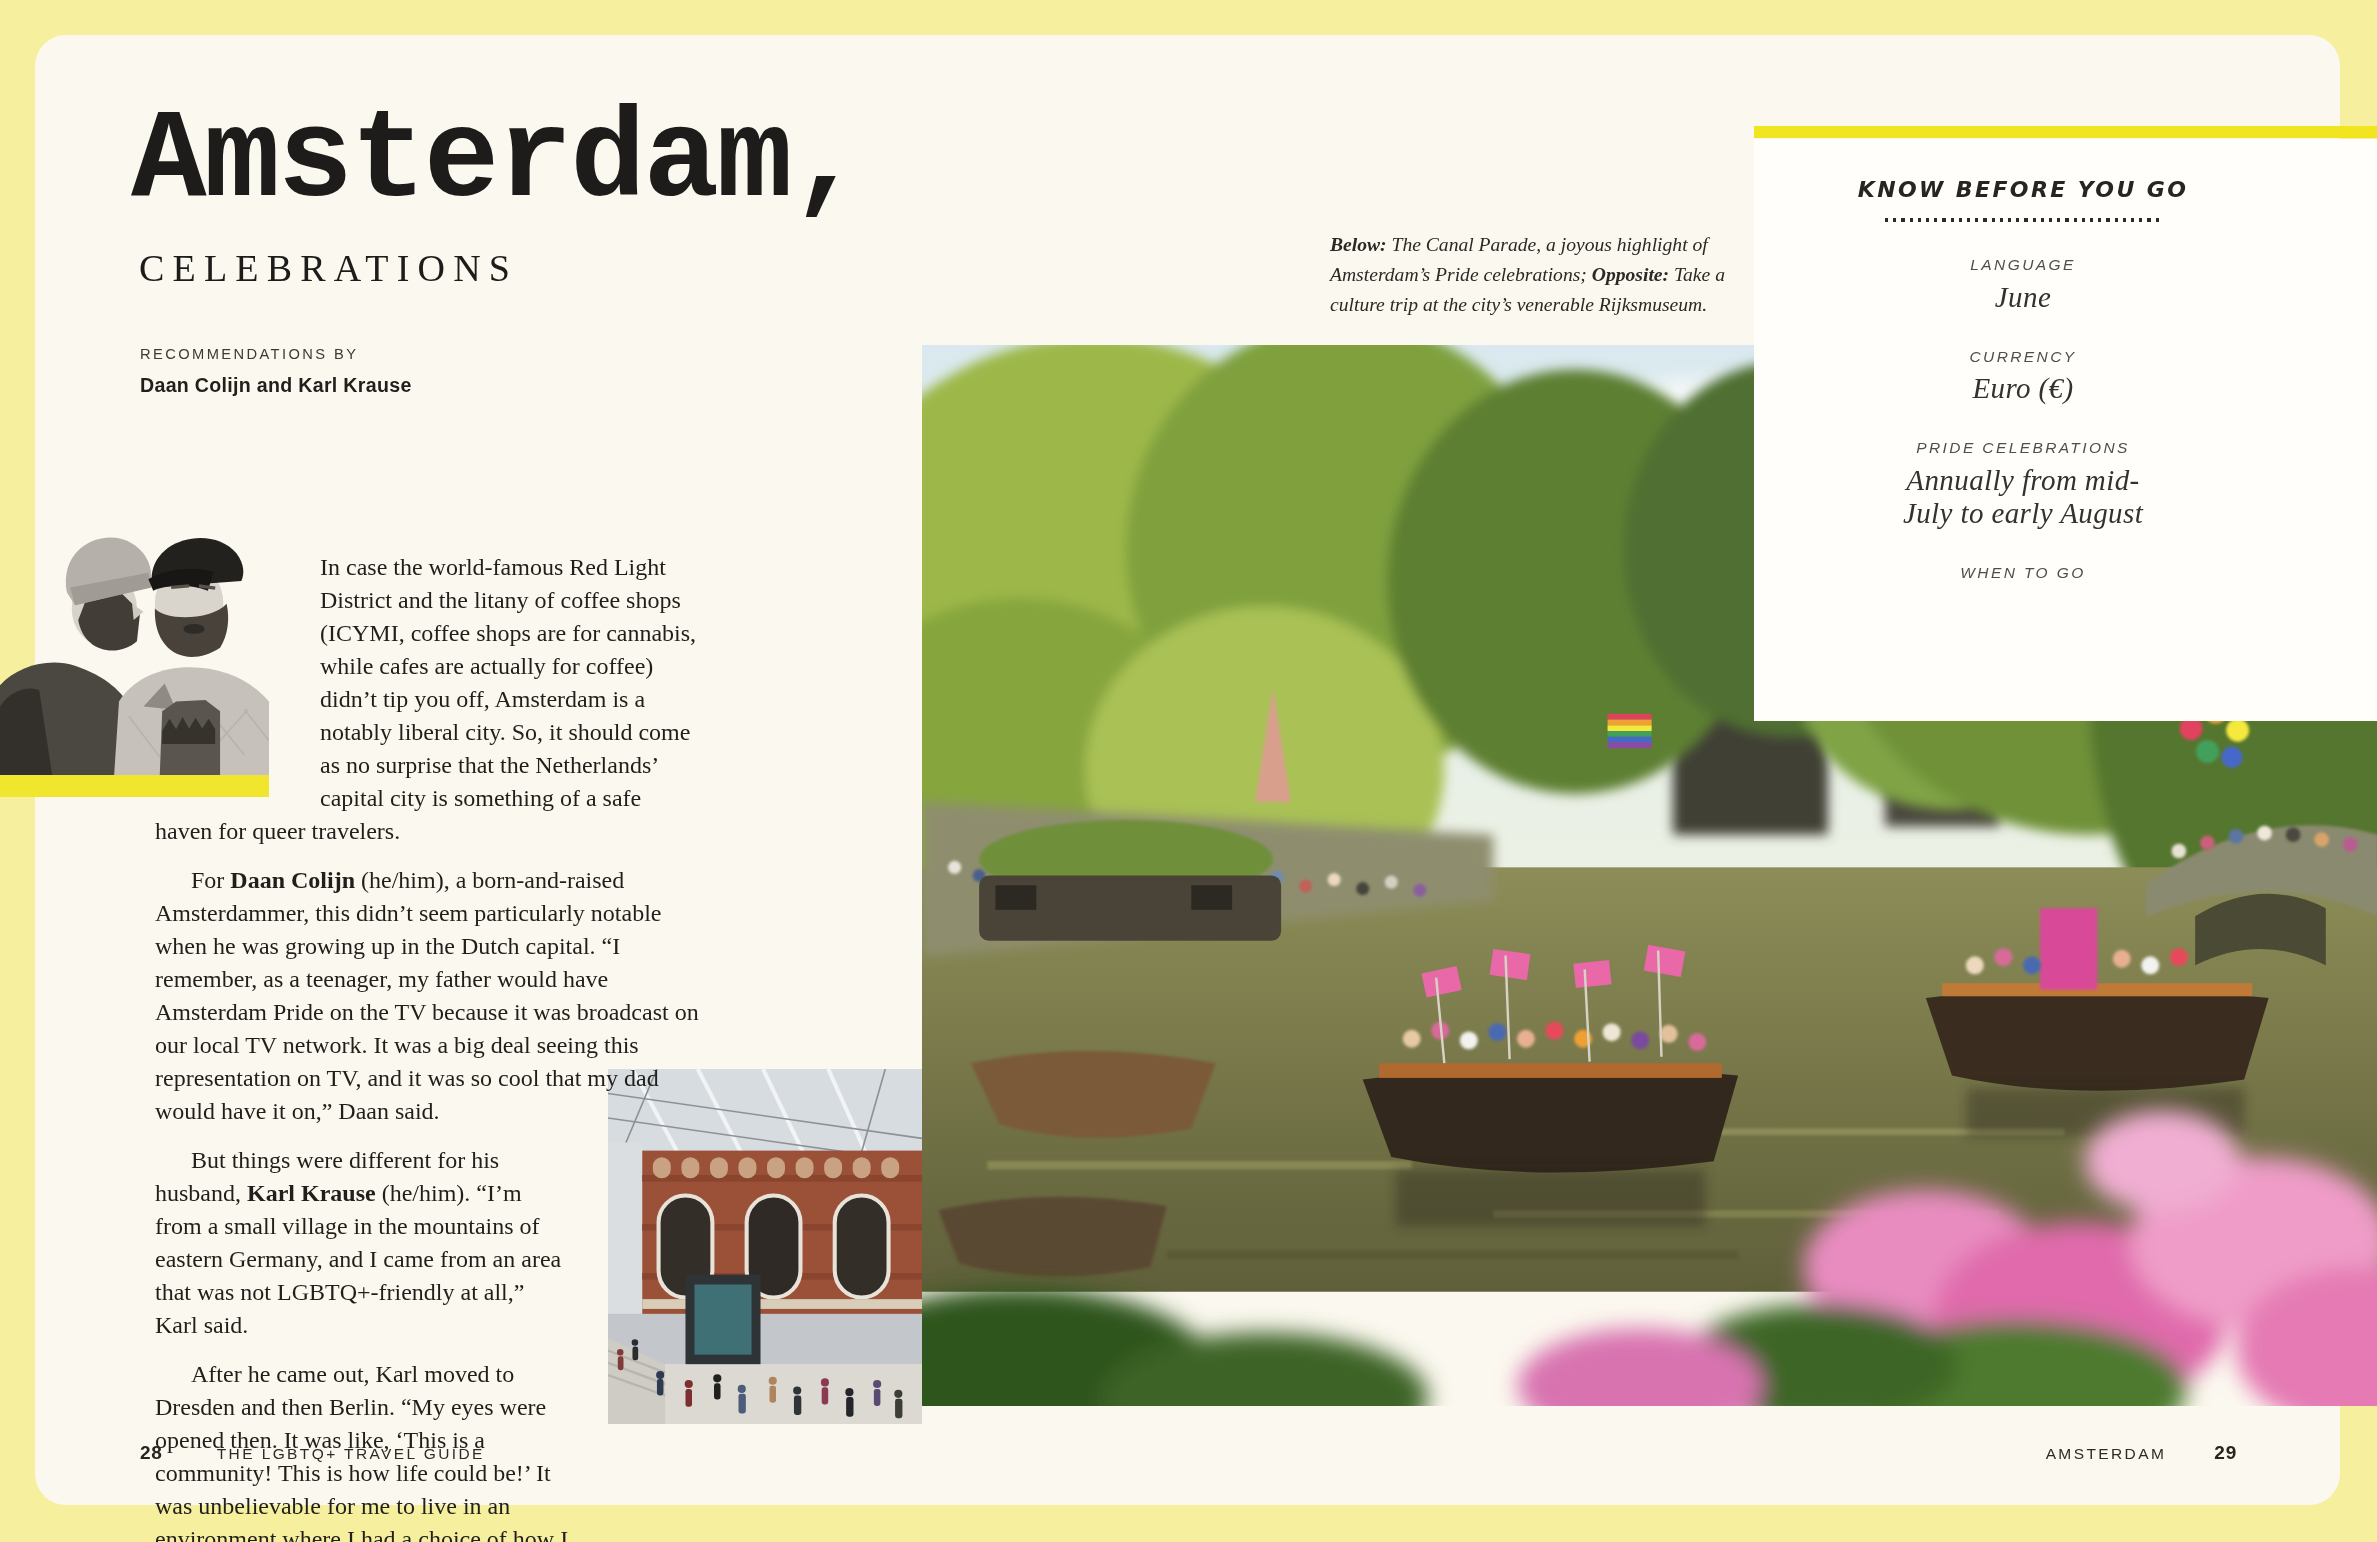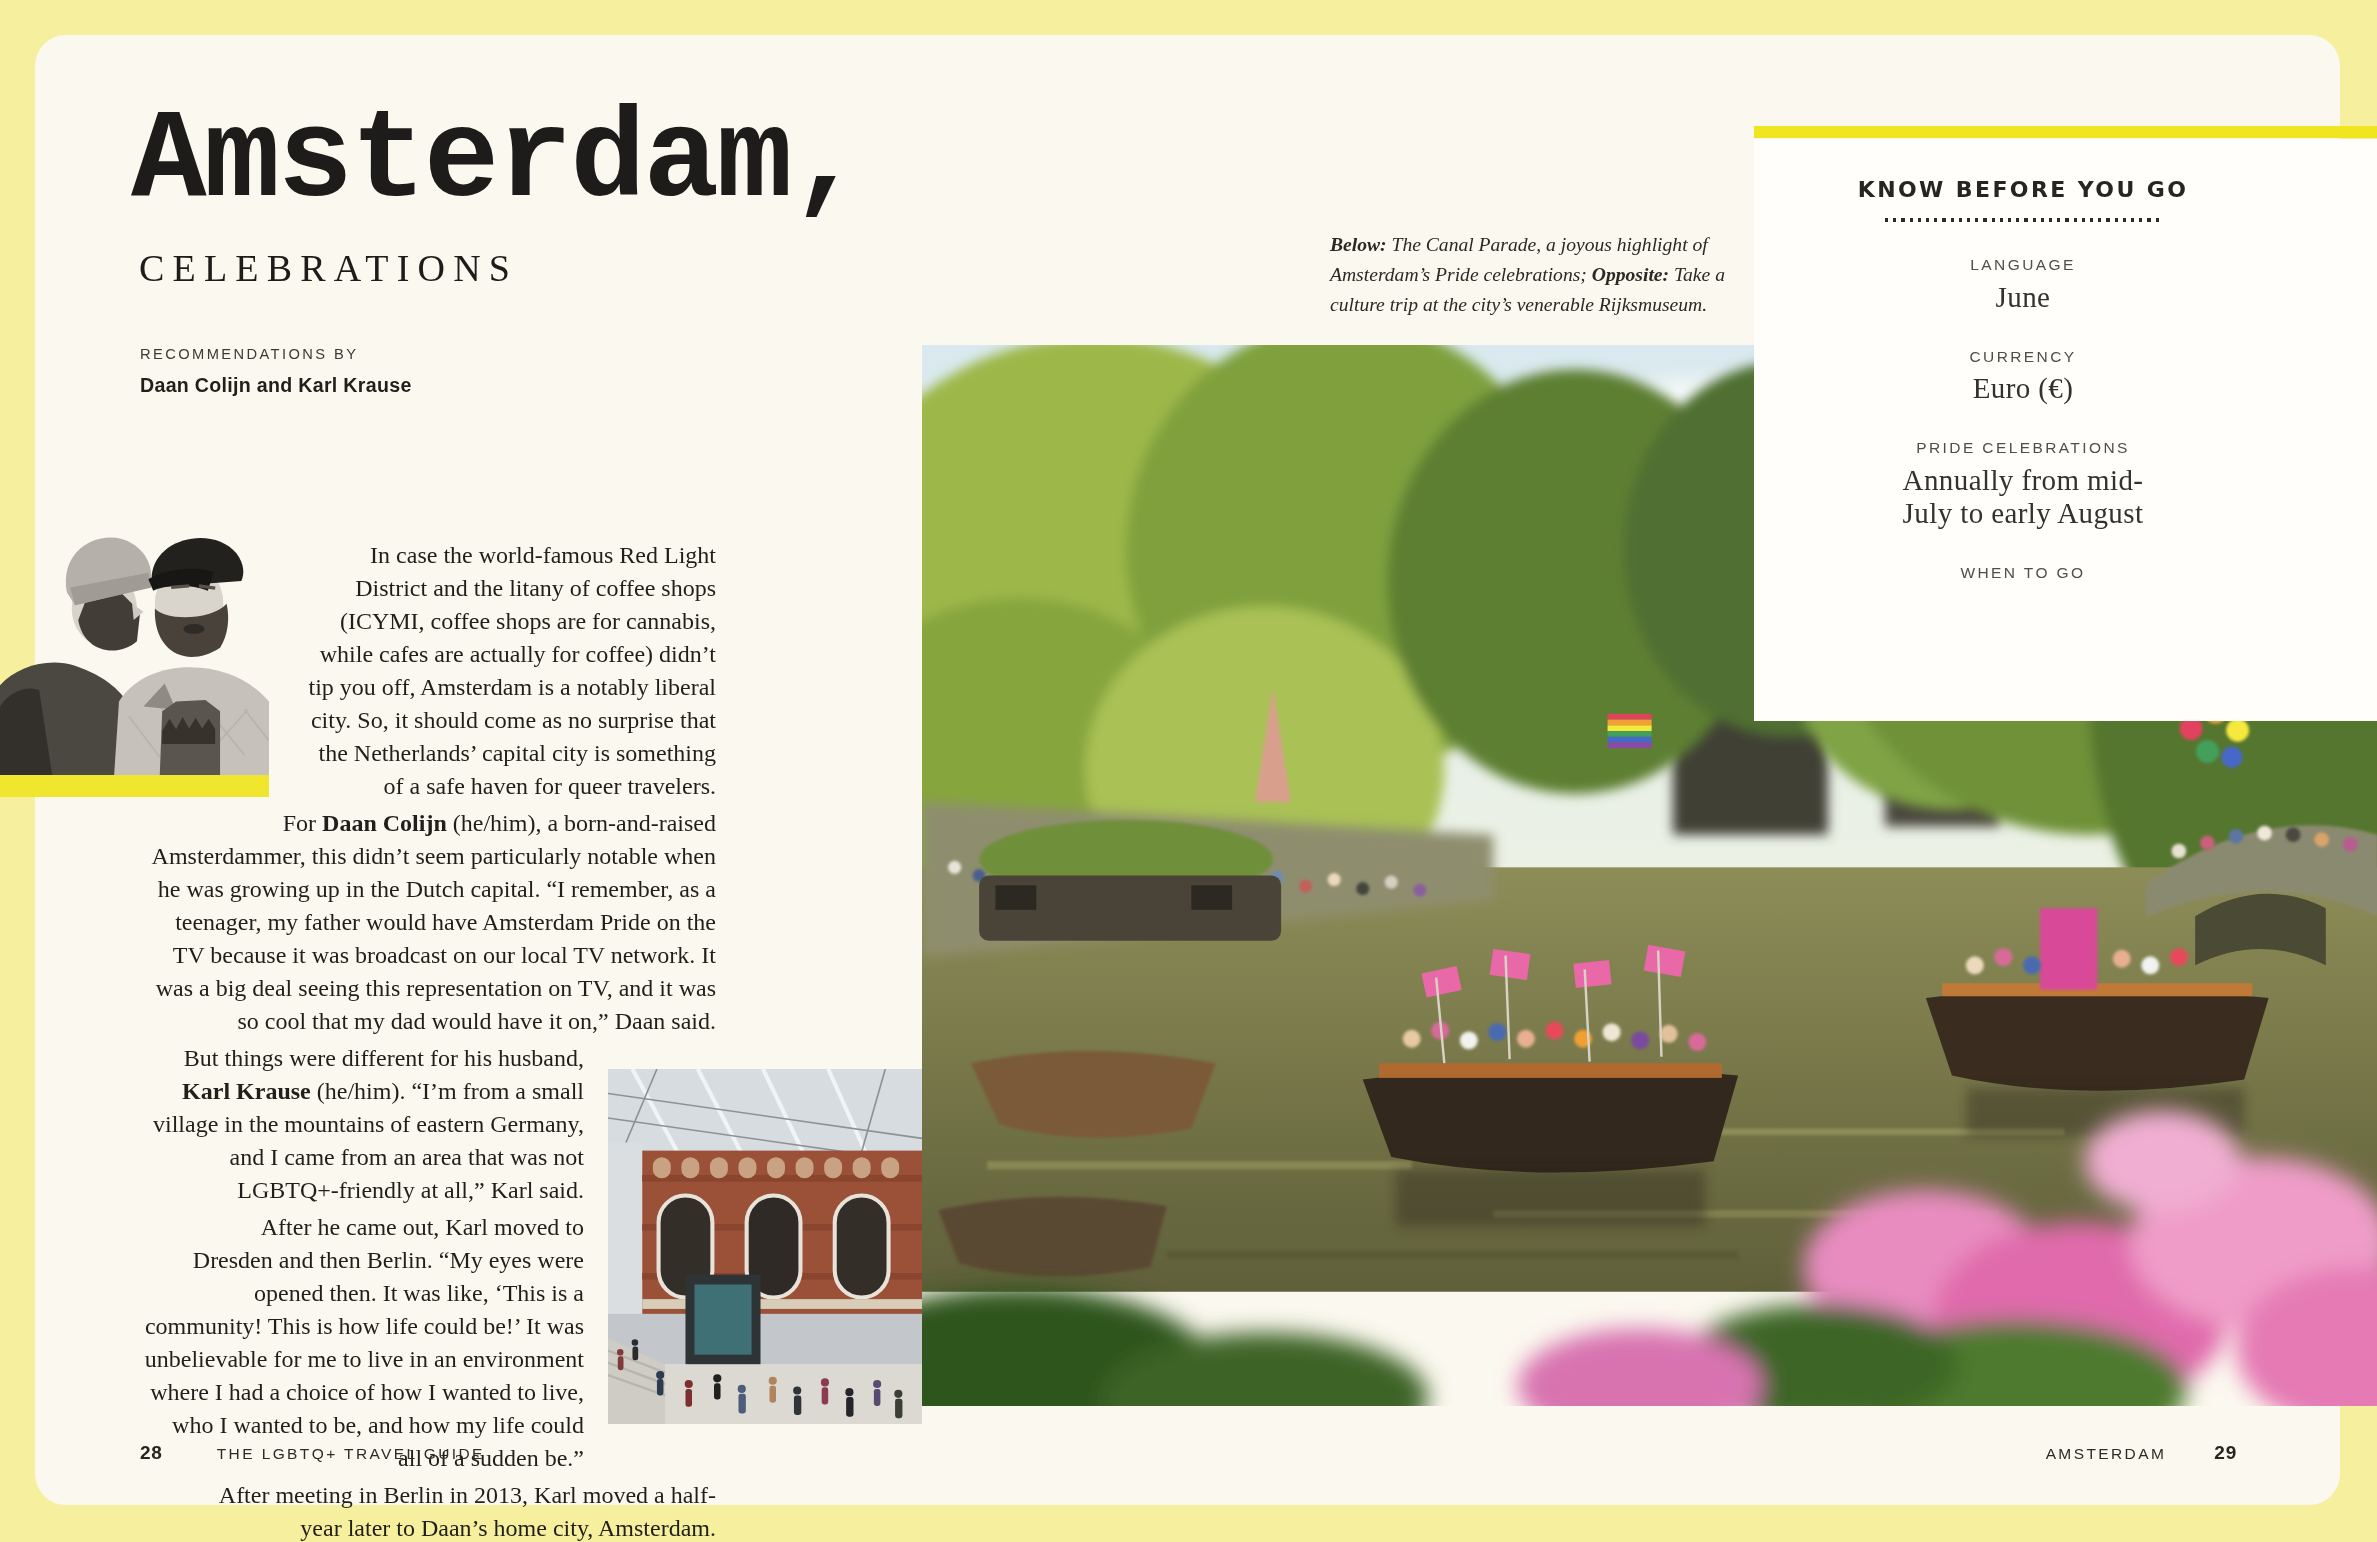--- a/index.html
+++ b/index.html
@@ -32,21 +32,21 @@
   }
   .rec-names{
     position:absolute;left:140px;top:374px;
     font-family:"Liberation Sans", sans-serif;font-weight:700;
     font-size:19.6px;letter-spacing:0.3px;color:#201f1c;
   }
   .article{
     position:absolute;left:139px;top:535px;width:581px;
     font-size:24px;line-height:33px;color:#201f1b;
   }
-  .article p{margin:4px;text-align:right;}
+  .article p{margin:16px;}
   .article p.indent{text-indent:36px;}
   .article b{font-weight:700;}
   .wrap-left{float:left;width:165px;height:238px;}
   .wrap-right{float:right;width:132px;height:424px;}
   .footer-left{
     position:absolute;left:140px;top:1442px;
     font-family:"Liberation Sans", sans-serif;color:#26251f;
     display:flex;align-items:baseline;gap:54px;
   }
   .footer-left .pagenum,.footer-right .pagenum{
@@ -70,21 +70,21 @@
   .canal-photo{position:absolute;left:922px;top:345px;width:1456px;height:1061px;overflow:hidden;}
   .museum-photo{position:absolute;left:608px;top:1069px;width:314px;height:355px;overflow:hidden;}
   .couple-photo{position:absolute;left:0;top:496px;width:269px;height:279px;}
   .couple-strip{position:absolute;left:0;top:775px;width:269px;height:22px;background:#f0e62e;}
   
   .accent-bar{position:absolute;left:1754px;top:126px;width:623px;height:12.2px;background:#f0e51f;z-index:6;}
   .info-panel{
     position:absolute;left:1754px;top:139px;width:623px;height:582px;
     background:#fffefb;z-index:5;
   }
-  .panel-inner{width:538px;margin:0;text-align:center;padding-top:38px;}
+  .panel-inner{width:538px;margin:0;text-align:center;padding-top:38px;font-style:italic;}
   .panel-title{
     font-family:"DejaVu Sans", sans-serif;font-weight:700;
     font-size:22px;letter-spacing:2.4px;color:#262521;
   }
   .panel-dots{
     width:277px;height:4.1px;margin:16.3px auto 0 auto;
     background:repeating-linear-gradient(90deg,#2b2a26 0 3.3px,transparent 3.3px 8.2px);
   }
   .panel-item{margin-top:34px;}
   .panel-item .label{

